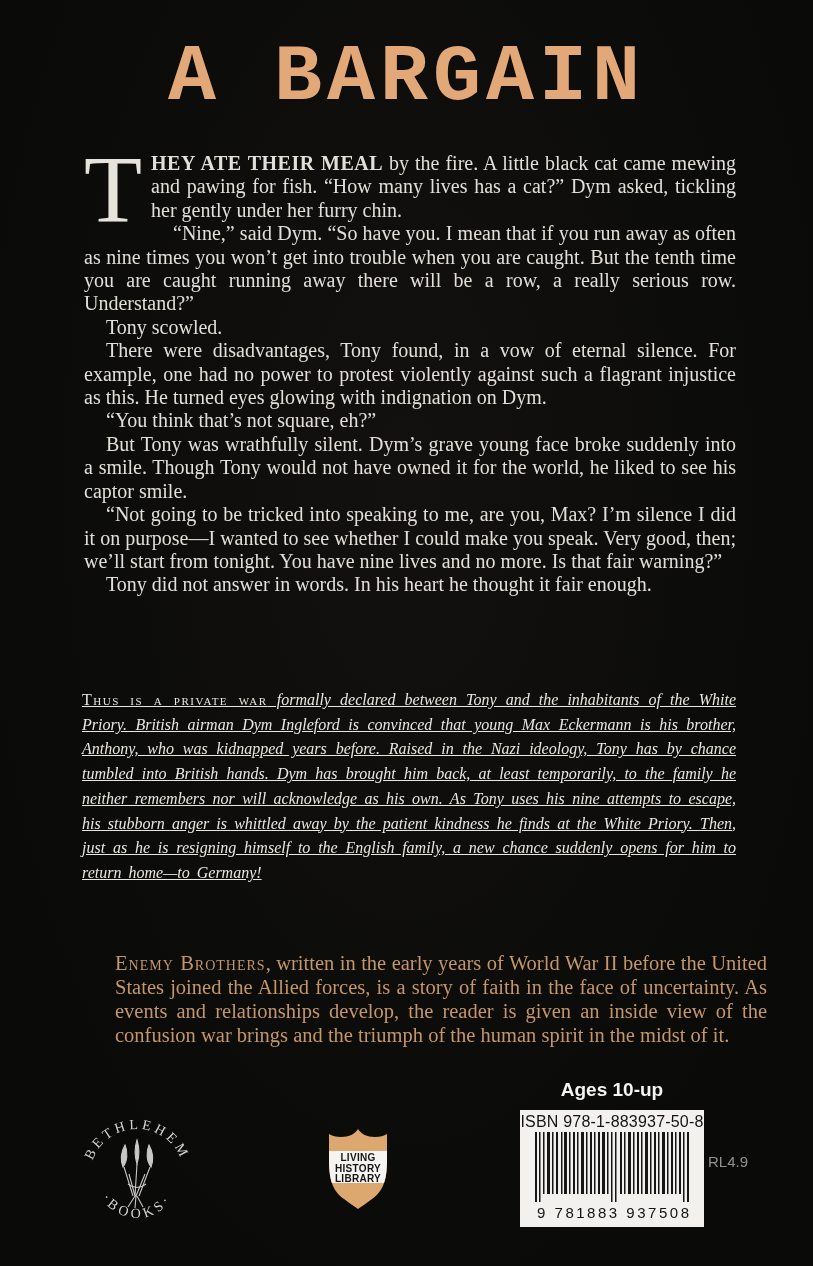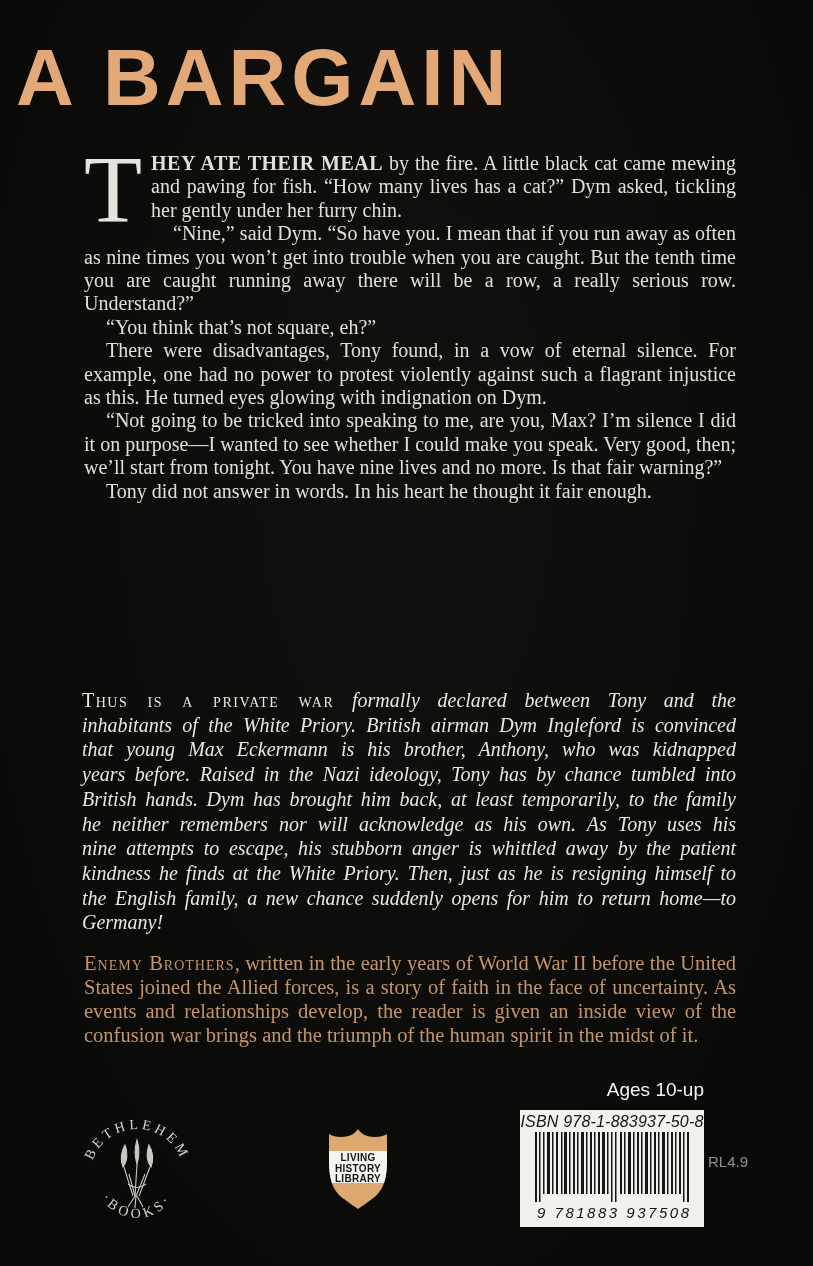--- a/index.html
+++ b/index.html
@@ -2,56 +2,56 @@
 <html><head>
 <meta charset="utf-8">
 <style>
   html,body { margin:0; padding:0; background:#000; }
   .cover {
     position:relative; width:813px; height:1266px; overflow:hidden;
     background: radial-gradient(ellipse at 50% 38%, #121110 0%, #0a0a09 75%);
     font-family:"Liberation Serif", serif;
   }
   .title {
-    position:absolute; top:36px; left:16px; right:0; 
-    font-family:Liberation Sans, sans-serif; font-weight:700;
+    position:absolute; top:36px; left:0; right:0; text-align:center;
+    font-family:Liberation Mono, monospace; font-weight:700;
     font-size:80px; line-height:1.05; letter-spacing:5px;
   }
   .excerpt {
     position:absolute; left:84px; top:152px; width:652px;
     font-size:20px; line-height:23.4px; color:#e2dfd8; text-align:justify;
   }
   .excerpt p { margin:0; text-indent:22px; }
   .excerpt p.first { text-indent:0; }
   .dropcap {
     float:left; font-size:95px; line-height:70px;
     margin:3px 9px 0 0; color:#e6e3dc;
   }
   .leadcaps { letter-spacing:0.5px;font-weight:bold; }
   .synopsis {
     position:absolute; left:82px; top:688px; width:654px;
-    font-size:20px; line-height:24.7px; color:#eae7e0;
-    font-style:italic; text-align:justify; word-spacing:3px;
+    font-size:16px; line-height:24.7px; color:#eae7e0;
+    font-style:italic; text-align:justify; word-spacing:3px;text-decoration:underline;
   }
   .smallcaps {
     font-style:normal; font-variant:small-caps; letter-spacing:1.5px;
   }
   .review {
     position:absolute; left:84px; top:951px; width:652px;
     font-size:20.5px; line-height:24px; text-align:justify;
   }
   .review .smallcaps { letter-spacing:1px; }
   .ages {
-    position:absolute; left:520px; top:1079px; width:184px; text-align:right;
-    font-family:"Liberation Sans", sans-serif; font-weight:400;
+    position:absolute; left:520px; top:1079px; width:184px; text-align:center;
+    font-family:"Liberation Sans", sans-serif; font-weight:700;
     font-size:19px; color:#f4f4f4;
   }
   .isbn-box {
     position:absolute; left:520px; top:1110px; width:184px; height:117px;
-    background:#f2f1ee; display:flex; flex-direction:column; align-items:center;font-style:italic;
+    background:#f2f1ee; display:flex; flex-direction:column; align-items:center;
   }
   .isbn-label {
     font-family:"Liberation Sans", sans-serif; font-size:16px; color:#141414;
     margin-top:3px; letter-spacing:0.2px; white-space:nowrap;
   }
   .barcode { margin-top:1px; }
   .rl {
     position:absolute; left:708px; top:1153px;
     font-family:"Liberation Sans", sans-serif; font-size:15px; color:#919191;
   }
@@ -64,32 +64,34 @@
 <div class="cover">
 
   <div class="title" style="color:#e2a878;">A BARGAIN</div>
 
   <div class="excerpt">
     <p class="first">
       <span class="dropcap">T</span><span class="leadcaps">HEY ATE THEIR MEAL</span><span> by the fire. A little black cat came mewing and pawing for fish. “How many lives has a cat?” Dym asked, tickling her gently under her furry chin.</span>
     </p>
     <div>
         <p>“Nine,” said Dym. “So have you. I mean that if you run away as often as nine times you won’t get into trouble when you are caught. But the tenth time you are caught running away there will be a row, a really serious row. Understand?”</p>
+        <p>Tony scowled.</p>
+        <p>There were disadvantages, Tony found, in a vow of eternal silence. For example, one had no power to protest violently against such a flagrant injustice as this. He turned eyes glowing with indignation on Dym.</p>
         <p>“You think that’s not square, eh?”</p>
-        <p>There were disadvantages, Tony found, in a vow of eternal silence. For example, one had no power to protest violently against such a flagrant injustice as this. He turned eyes glowing with indignation on Dym.</p>
+        <p>But Tony was wrathfully silent. Dym’s grave young face broke suddenly into a smile. Though Tony would not have owned it for the world, he liked to see his captor smile.</p>
         <p>“Not going to be tricked into speaking to me, are you, Max? I’m silence I did it on purpose—I wanted to see whether I could make you speak. Very good, then; we’ll start from tonight. You have nine lives and no more. Is that fair warning?”</p>
         <p>Tony did not answer in words. In his heart he thought it fair enough.</p>
       </div>
   </div>
 
   <div class="synopsis">
     <span class="smallcaps">Thus is a private war</span><span> formally declared between Tony and the inhabitants of the White Priory. British airman Dym Ingleford is convinced that young Max Eckermann is his brother, Anthony, who was kidnapped years before. Raised in the Nazi ideology, Tony has by chance tumbled into British hands. Dym has brought him back, at least temporarily, to the family he neither remembers nor will acknowledge as his own. As Tony uses his nine attempts to escape, his stubborn anger is whittled away by the patient kindness he finds at the White Priory. Then, just as he is resigning himself to the English family, a new chance suddenly opens for him to return home—to Germany!</span>
   </div>
 
-  <div class="review" style="color:#c49668;">
+  <div class="review" style="color:#c49668;margin-left:31px;">
     <span class="smallcaps">Enemy Brothers</span><span>, written in the early years of World War II before the United States joined the Allied forces, is a story of faith in the face of uncertainty. As events and relationships develop, the reader is given an inside view of the confusion war brings and the triumph of the human spirit in the midst of it.</span>
   </div>
 
   <div class="ages">Ages 10-up</div>
 
   <div class="isbn-box">
     <div class="isbn-label">ISBN 978-1-883937-50-8</div>
     <svg class="barcode" width="170" height="92" viewBox="0 0 170 92">
       <g fill="#161616">
         <rect x="8" y="0" width="2" height="70"></rect>

